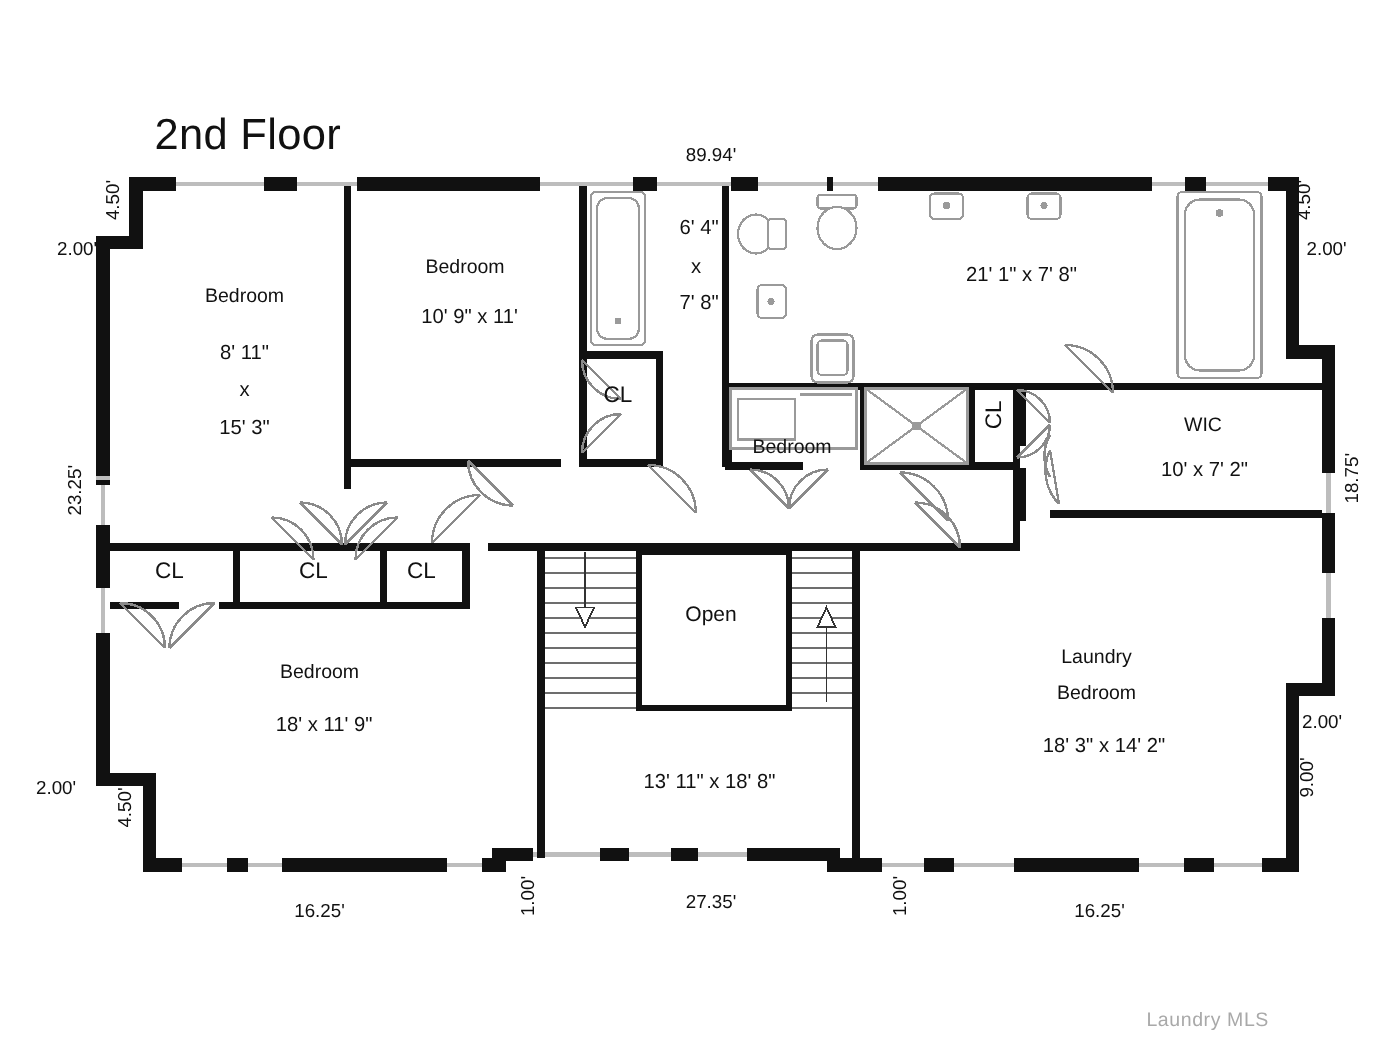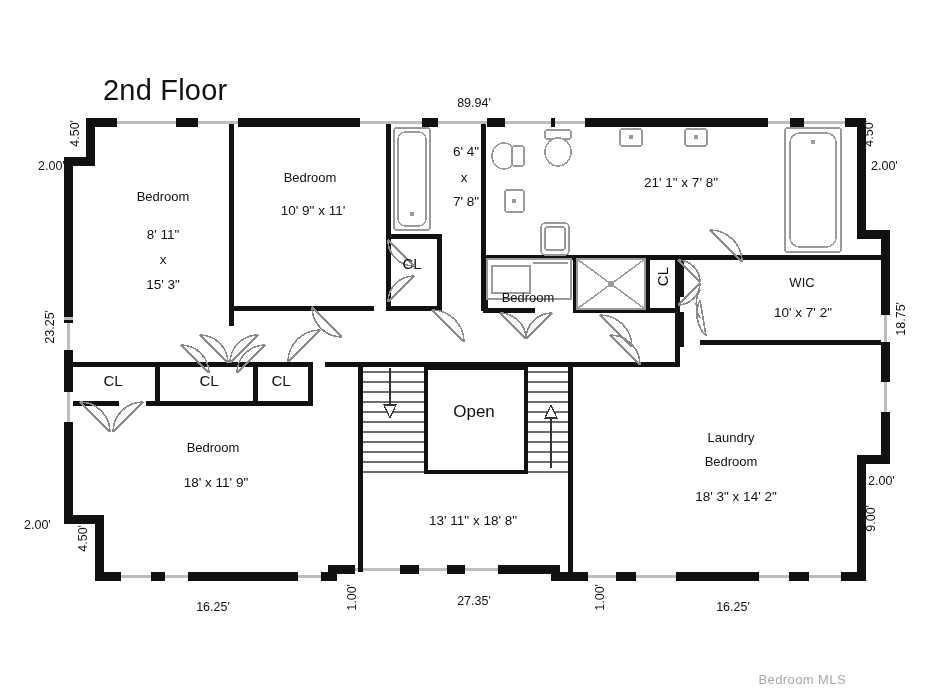--- a/index.html
+++ b/index.html
@@ -59,21 +59,21 @@
   .dim-label {
     font-size: 12.5px;
     color: #111;
     text-align: center;
   }
   .dim-label.vert {
     writing-mode: vertical-rl;
     transform: rotate(180deg);
   }
   .open-label {
-    font-size: 17px;
+    font-size: 14px;
     text-align: left;
   }
   .watermark {
     position: absolute;
     right: 14px;
     bottom: 10px;
     font-size: 13px;
     color: #a9a9a9;
     letter-spacing: 0.4px;
     font-family: "Liberation Sans", sans-serif;
@@ -408,15 +408,15 @@
   <div class="txt dim-label vert" style="left:894px; top:302px;">18.75'</div>
   <div class="txt dim-label" style="left:868px; top:474px;">2.00'</div>
   <div class="txt dim-label vert" style="left:864px; top:505px;">9.00'</div>
 
   <div class="txt dim-label center-x" style="left:213px; top:600px;">16.25'</div>
   <div class="txt dim-label vert" style="left:345px; top:584px;">1.00'</div>
   <div class="txt dim-label center-x" style="left:474px; top:594px;">27.35'</div>
   <div class="txt dim-label vert" style="left:593px; top:584px;">1.00'</div>
   <div class="txt dim-label center-x" style="left:733px; top:600px;">16.25'</div>
 
-  <div class="watermark">Bedroom MLS</div>
+  <div class="watermark">Laundry MLS</div>
 
 </div>
 
 </body></html>

